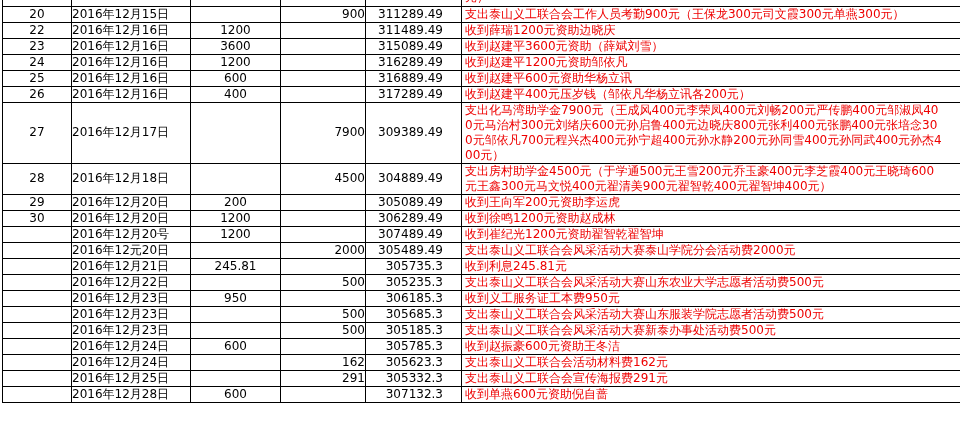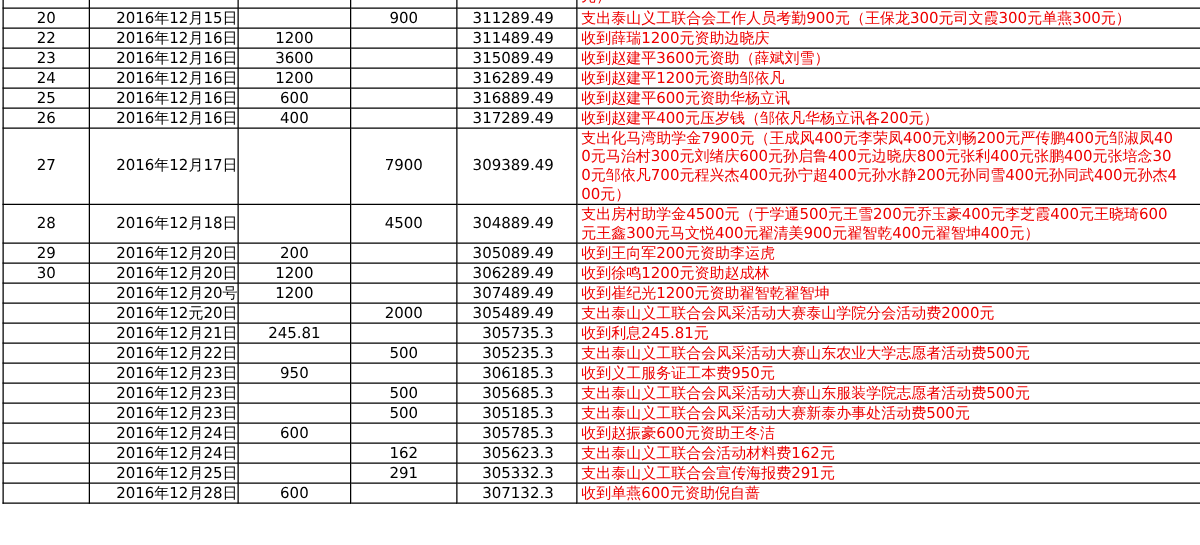--- a/index.html
+++ b/index.html
@@ -15,23 +15,23 @@
     width:958px; margin-left:2px;
     font-size:12px; color:var(--text-color);
   }
   td {
     border:1px solid var(--grid-color);
     height:16px; line-height:15px;
     padding:0; overflow:hidden; white-space:nowrap;
     vertical-align:middle;
   }
   td.c-num    { text-align:center; }
-  td.c-date   { text-align:right; }
+  td.c-date   { text-align:left; }
   td.c-in     { text-align:center; }
-  td.c-out    { text-align:center; }
+  td.c-out    { text-align:right; }
   td.c-bal    { text-align:right; padding-right:18px; }
   td.c-desc   {
     color:var(--desc-color); text-align:left;
     white-space:normal; word-break:break-all;
     padding:0 16px 0 3px; line-height:15px;
   }
   tr.partial td { height:6px; border-top:none; }
   tr.partial td.c-desc span { display:block; margin-top:-10px; }
 </style>
 </head>

